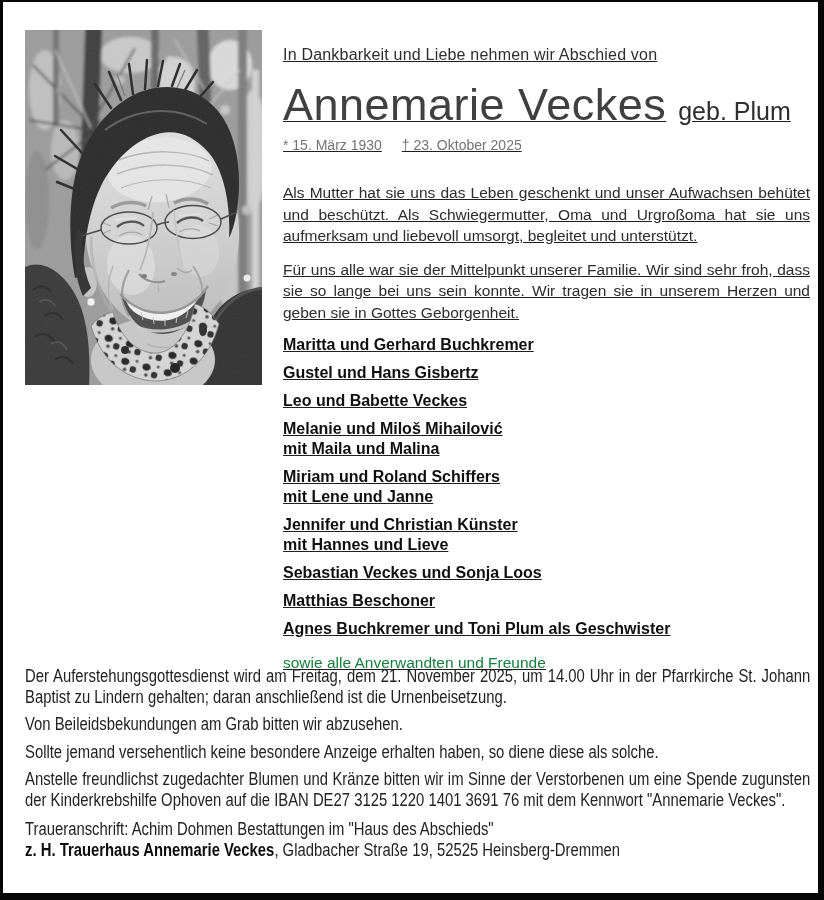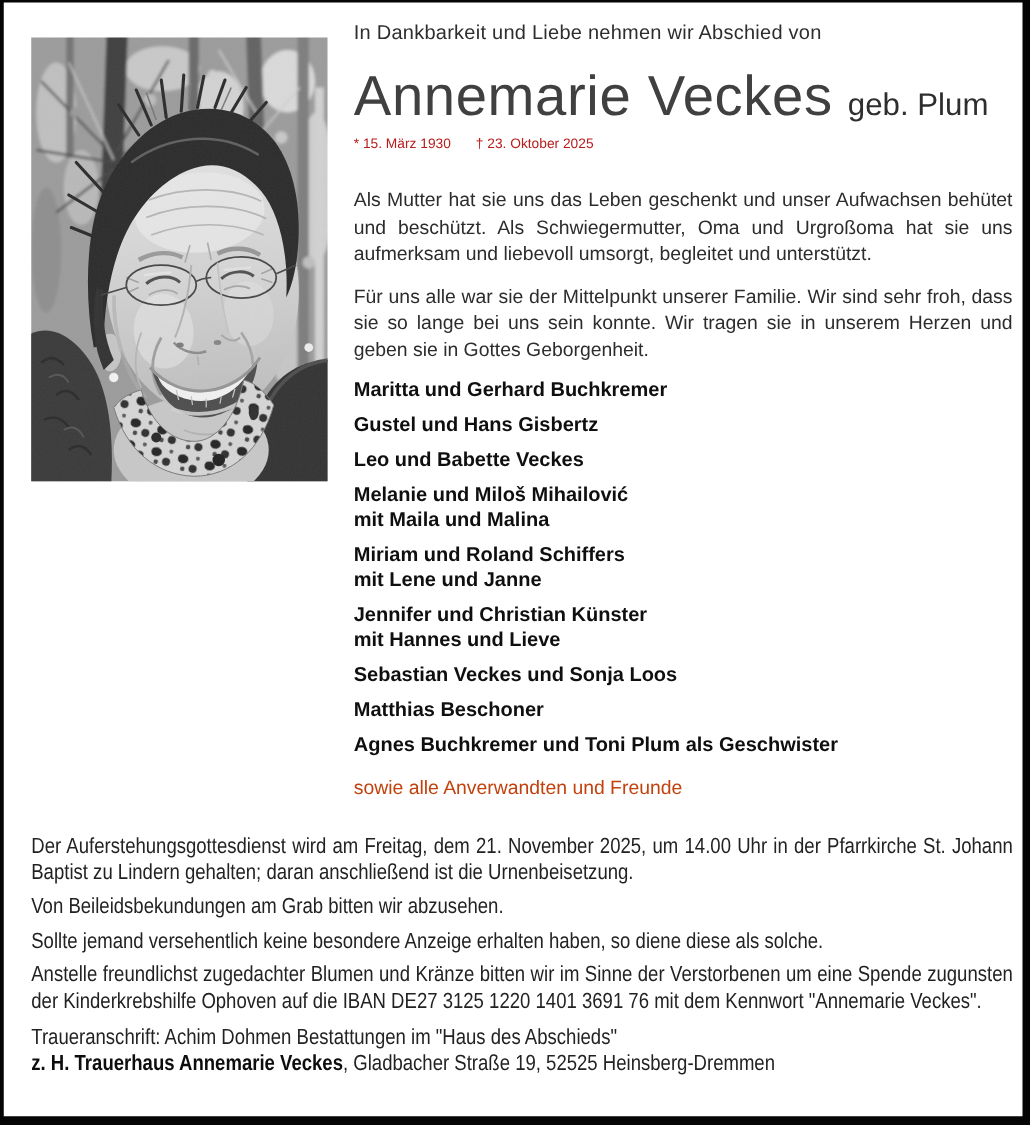--- a/index.html
+++ b/index.html
@@ -14,38 +14,38 @@
     
     box-shadow: inset 0 2px 0 #050505, inset 3px 0 0 #050505,
                 inset -6px 0 0 #050505, inset 0 -7px 0 #050505;
   }
 
   
   .photo { position: absolute; left: 25px; top: 30px; width: 237px; height: 355px; }
   .photo svg { display: block; width: 100%; height: 100%; }
 
   
-  .col { position: absolute; left: 283px; top: 12px; width: 527px; }
+  .col { position: absolute; left: 283px; top: 40px; width: 527px; text-decoration: underline; }
   .intro { margin: 6px 0 0; font-size: 16px; letter-spacing: 0.2px; color: #2e2e2e; }
   .name-row { margin-top: 18px; white-space: nowrap; }
   .name { font-size: 45px; line-height: 46px; color: #404040; letter-spacing: 0.5px; }
   .maiden { font-size: 25px; color: #2e2e2e; margin-left: 12px; }
-  .dates { margin: 9px 0 0; font-size: 11px; color: #b91c1c; }
+  .dates { margin: 9px 0 0; font-size: 14px; color: #737373; }
   .dates .gap { display: inline-block; width: 20px; }
 
   .tribute { margin-top: 29px; }
   .tribute .para {
     margin: 0 0 12px; font-size: 15.5px; line-height: 21.5px;
     text-align: justify; color: #2c2c2c;
   }
 
   .mourners { }
   .mourner { margin-bottom: 8px; font-weight: bold; font-size: 16px; color: #0f0f0f; }
   .m-line { line-height: 20px; }
-  .suffix { margin-top: 15px; font-size: 15.5px; color: #c2410c; }
+  .suffix { margin-top: 15px; font-size: 15.5px; color: #15803d; }
 
   
   .info {
     position: absolute; left: 25px; top: 666px; width: 926px;
     transform: scaleX(0.848); transform-origin: 0 0;
   }
   .info-para {
     margin: 0 0 7px; font-size: 17.5px; line-height: 20.5px;
     text-align: justify; color: #222222;
   }

